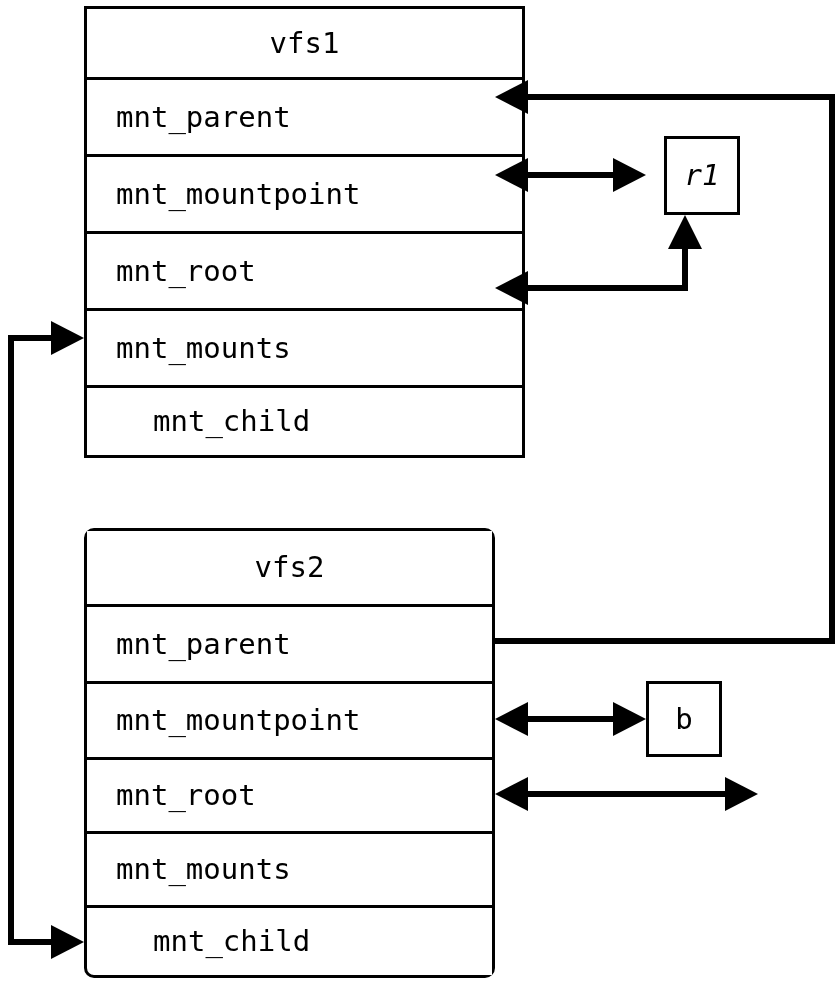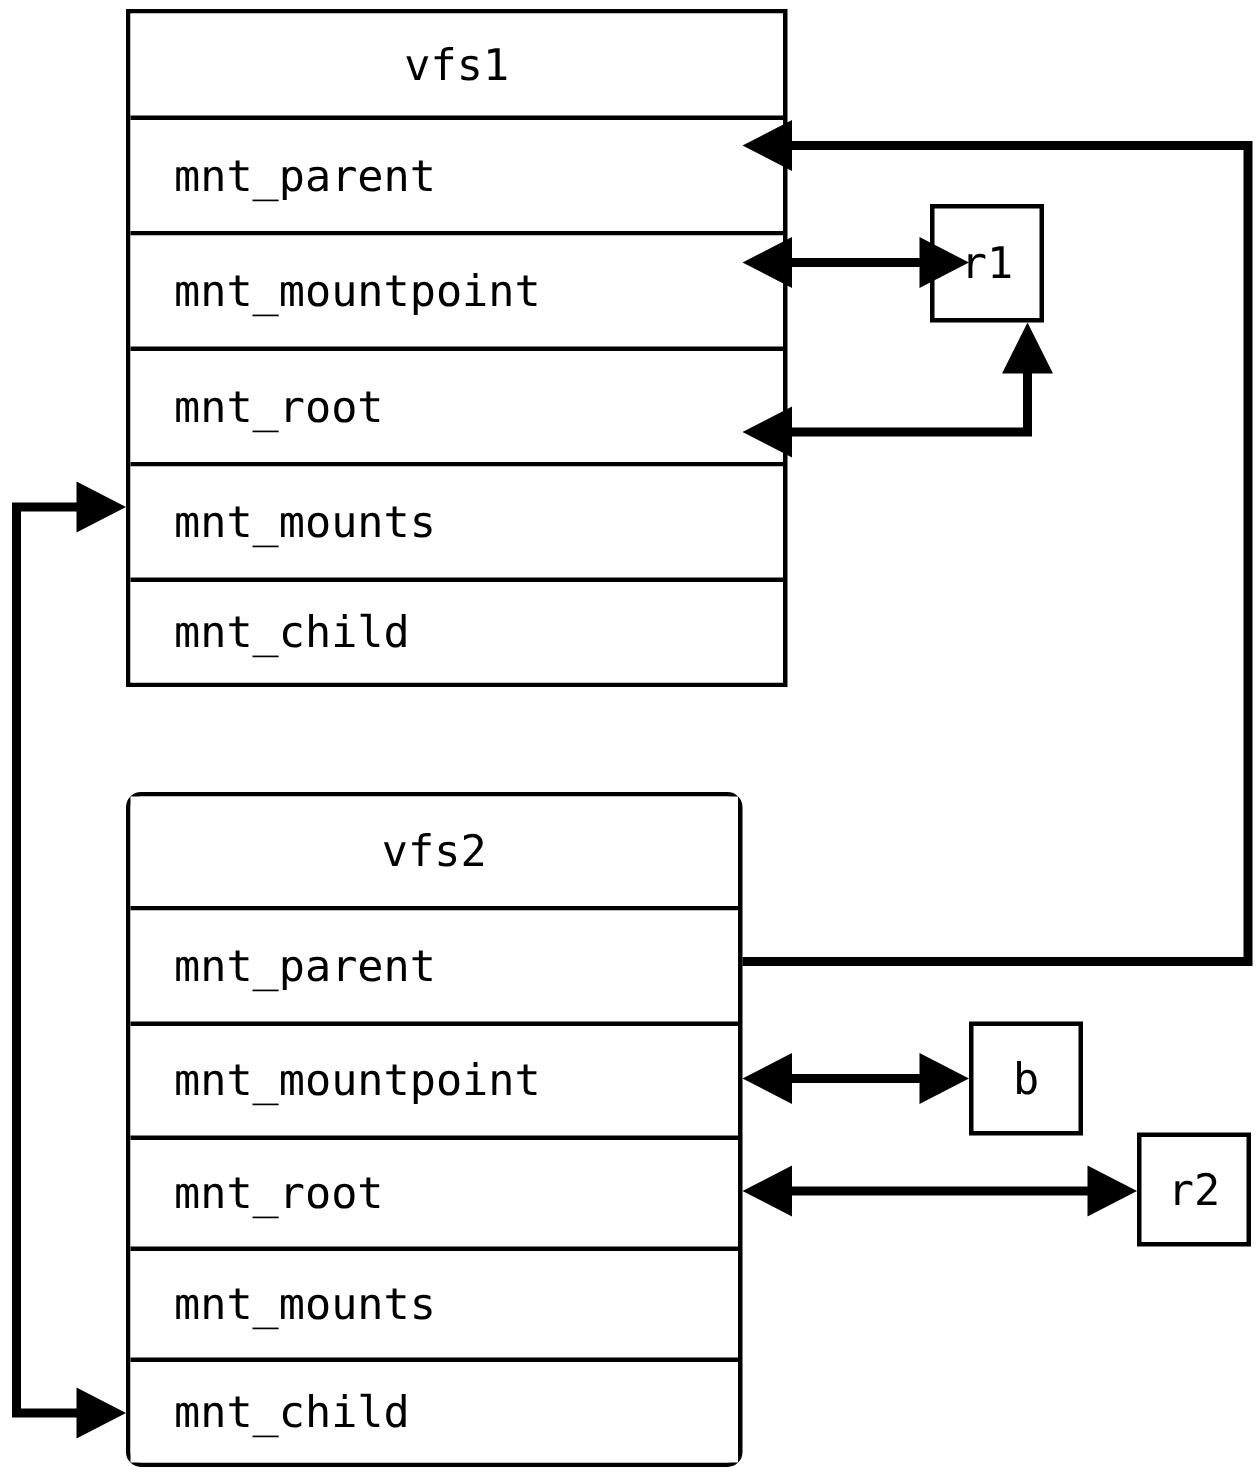--- a/index.html
+++ b/index.html
@@ -25,20 +25,21 @@
   }
   .struct .row {
     box-sizing: border-box;
     border-bottom: 3px solid #000000;
     display: flex;
     align-items: center;
     background: #ffffff;
   }
   .struct .row.last {
     border-bottom: none;
+    margin-left: 37px;
   }
   .struct .row.title {
     justify-content: center;
   }
   .struct .row .label {
     font-size: 29px;
     line-height: 1;
     color: #000000;
     white-space: pre;
     letter-spacing: 0px;
@@ -113,31 +114,28 @@
       <span class="label">mnt_root</span>
     </div>
     <div class="row field" style="height:74px;">
       <span class="label">mnt_mounts</span>
     </div>
     <div class="row field last" style="height:67px;">
       <span class="label">mnt_child</span>
     </div>
   </div>
 
-  <div class="refbox" style="left:620px; top:136px; width:76px; height:79px;">
+  <div class="refbox" style="left:664px; top:136px; width:76px; height:79px;font-style:italic;">
     <span class="label">r1</span>
   </div>
 
   <div class="refbox" style="left:646px; top:681px; width:76px; height:76px;">
     <span class="label">b</span>
   </div>
 
-  <div class="refbox" style="left:758px; top:755px; width:76px; height:76px;">
-    <span class="label">r2</span>
-  </div>
 
   <div class="conn" style="left:0; top:0; width:840px; height:984px;">
     <svg width="840" height="984" viewBox="0 0 840 984" xmlns="http://www.w3.org/2000/svg">
 
       <g>
         <path d="M 521 97 L 832 97 L 832 641 L 495 641" fill="none" stroke="#000000" stroke-width="6" stroke-linejoin="miter"></path>
         <polygon points="495,97 528,80 528,114" fill="#000000"></polygon>
       </g>
 
       <g>

